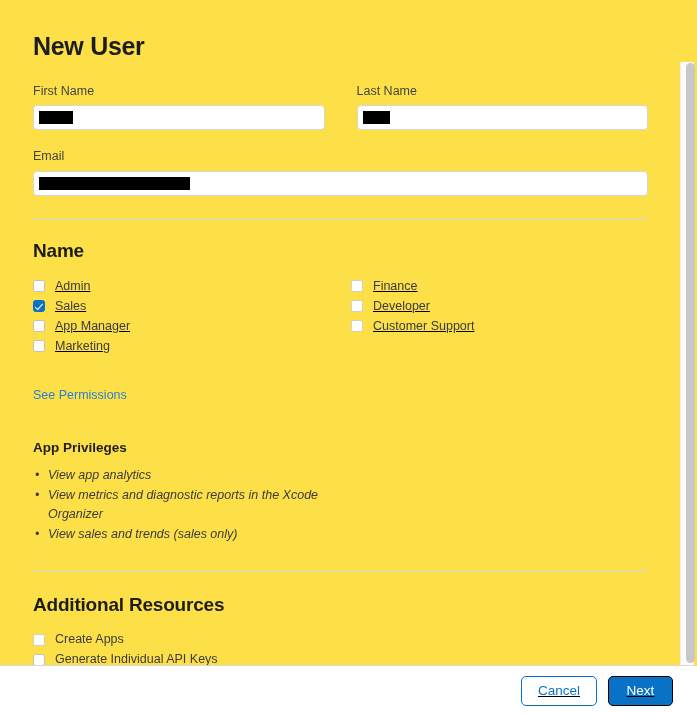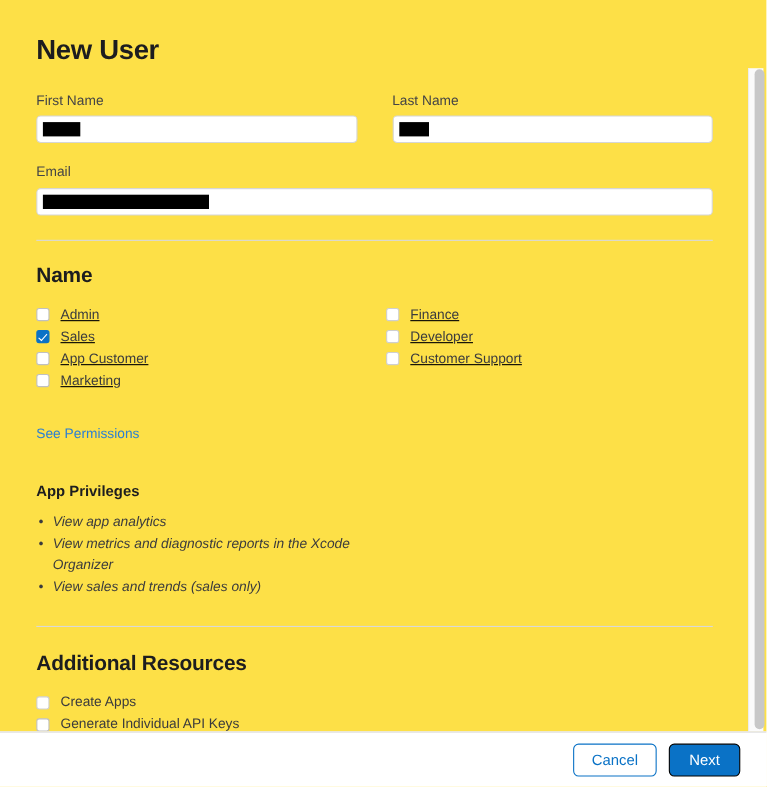--- a/index.html
+++ b/index.html
@@ -209,20 +209,21 @@
     bottom: 0;
     width: 697px;
     height: 50px;
     background: #ffffff;
     border-top: 1px solid #d9d9d9;
     display: flex;
     align-items: center;
     justify-content: flex-end;
     padding-right: 24px;
     gap: 11px;
+    text-decoration: underline;
   }
 
   .btn {
     height: 30px;
     border-radius: 5px;
     font-size: 13.5px;
     font-family: "Liberation Sans", sans-serif;
     display: inline-flex;
     align-items: center;
     justify-content: center;
@@ -309,21 +310,21 @@
           <div class="check-row">
             <span class="cbox"></span>
             <span class="check-label">Admin</span>
           </div>
           <div class="check-row">
             <span class="cbox checked"></span>
             <span class="check-label">Sales</span>
           </div>
           <div class="check-row">
             <span class="cbox"></span>
-            <span class="check-label">App Customer</span>
+            <span class="check-label">App Manager</span>
           </div>
           <div class="check-row">
             <span class="cbox"></span>
             <span class="check-label">Marketing</span>
           </div>
         </div>
         <div class="checkbox-col right">
           <div class="check-row">
             <span class="cbox dim"></span>
             <span class="check-label">Finance</span>

